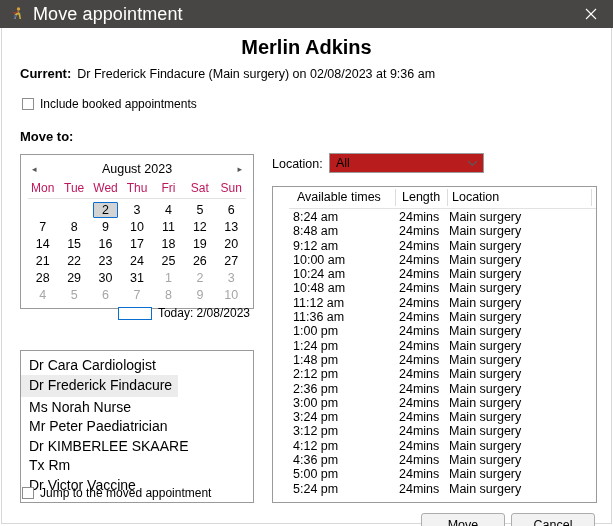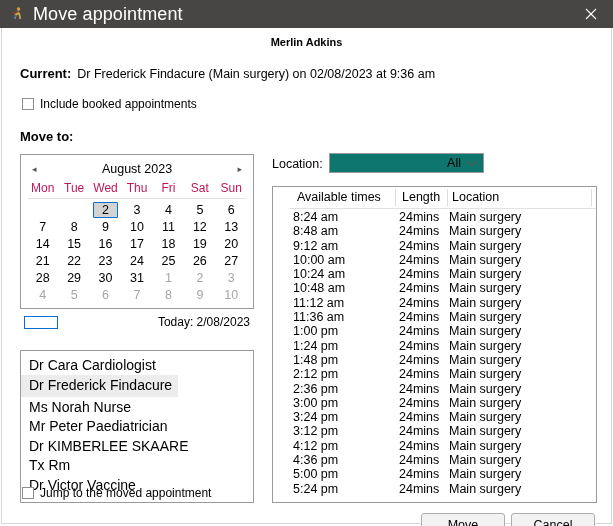--- a/index.html
+++ b/index.html
@@ -63,21 +63,21 @@
     border-top: none;
     box-sizing: border-box;
   }
 
   .patient-name {
     position: absolute;
     left: 0;
     top: 8px;
     width: 100%;
     text-align: center;
-    font-size: 11px;
+    font-size: 20px;
     font-weight: bold;
   }
 
   .current-row {
     position: absolute;
     left: 18px;
     top: 38px;
     font-size: 12.5px;
     white-space: nowrap;
   }
@@ -178,22 +178,22 @@
     background: #d3d3d3;
     border: 1px solid #0a6ed1;
     border-radius: 1px;
     display: block;
     margin: -1px 3px;
     padding: 0;
   }
   .cal-footer {
     display: flex;
     align-items: center;
-    justify-content: space-between;
-    margin-top: 12px;
+    justify-content: flex-end;
+    margin-top: 3px;
     font-size: 12px;
   }
   .cal-today-box {
     width: 34px;
     height: 13px;
     border: 1px solid #0a6ed1;
     background: #ffffff;
     box-sizing: border-box;
     margin-right: 6px;
   }
@@ -231,26 +231,25 @@
     top: 129px;
     font-size: 12.5px;
   }
   .loc-select {
     position: absolute;
     left: 327px;
     top: 125px;
     width: 155px;
     height: 20px;
     border: 1px solid #9a9a9a;
-    background: #0f766e;
-    box-sizing: border-box;
-    display: flex;
-    align-items: center;
-    cursor: default;
-    text-align: right;
+    background: #b91c1c;
+    box-sizing: border-box;
+    display: flex;
+    align-items: center;
+    cursor: default;
   }
   .loc-select-text {
     flex: 1;
     padding-left: 6px;
     font-size: 12.5px;
   }
   .loc-chevron {
     width: 22px;
     display: flex;
     align-items: center;

